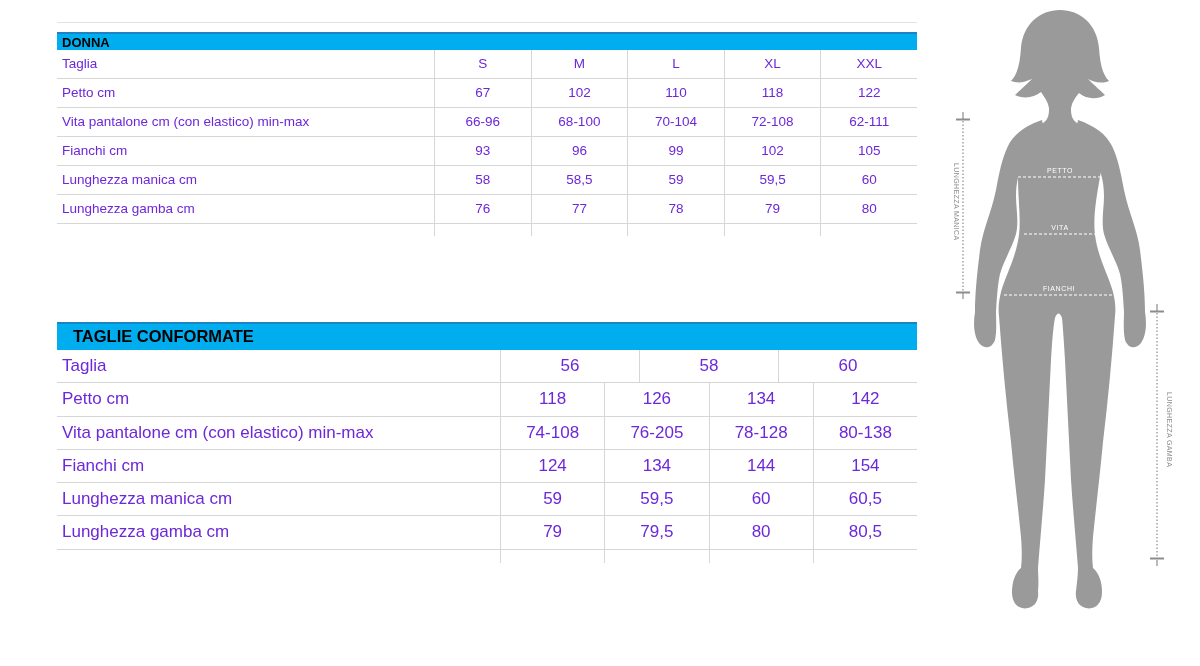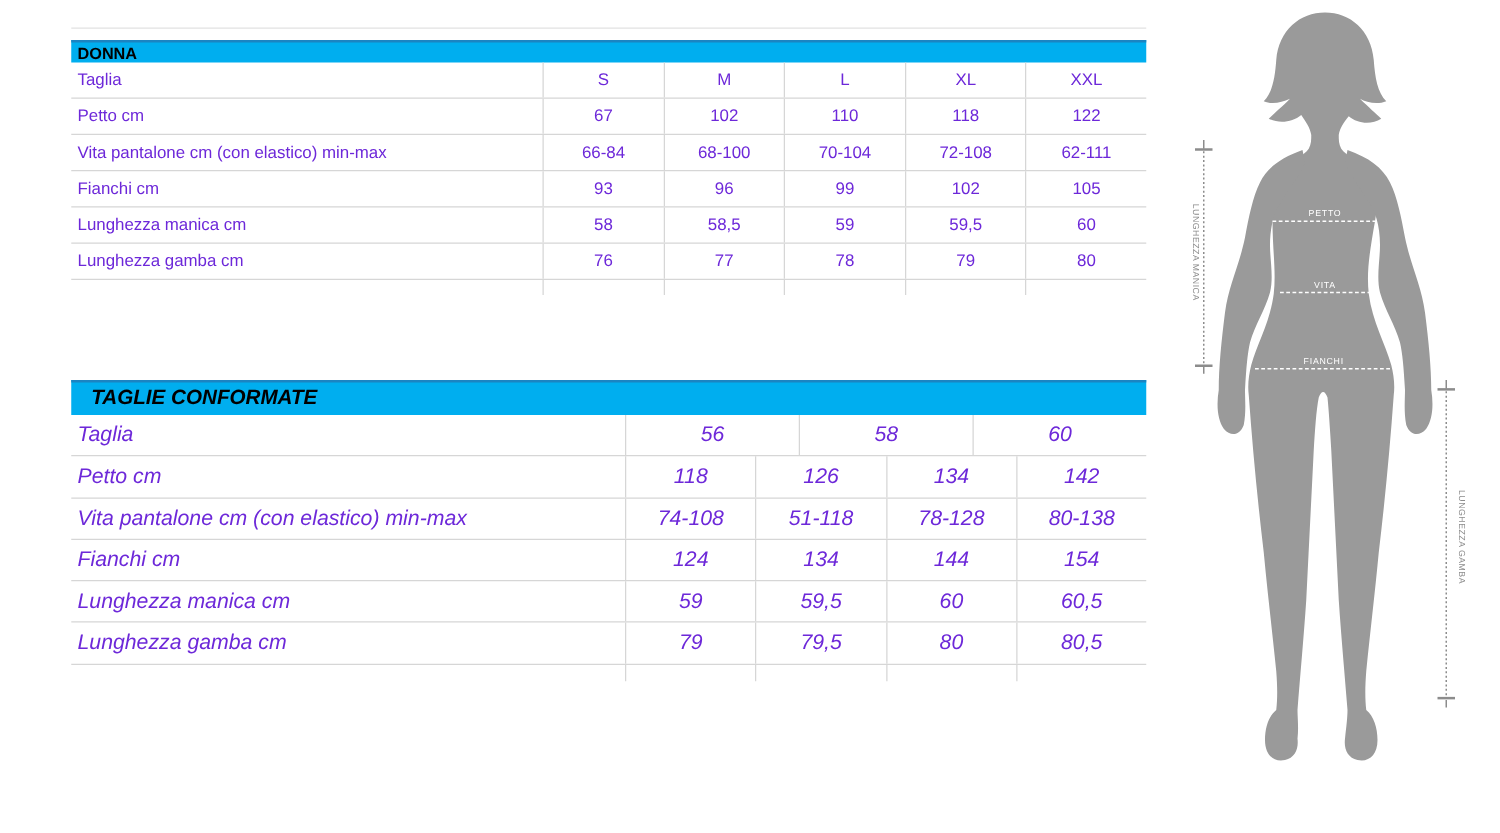--- a/index.html
+++ b/index.html
@@ -26,21 +26,21 @@
   .stub .lc{border:none;}
 
   
   #donna{top:22px;border-top:1px solid #e2e2e2;}
   #donna .band{margin-top:9px;height:18px;line-height:17px;font-size:13px;padding-left:5px;}
   #donna .trow{height:28px;line-height:28px;font-size:13.5px;}
   #donna .lc{width:377px;}
   #donna .stub{height:12px;}
 
   
-  #conformate{top:304px;font-style:italic;}
+  #conformate{top:322px;}
   #conformate .band{height:28px;line-height:25px;font-size:16.5px;padding-left:16px;}
   #conformate .trow{height:32.3px;line-height:32.3px;font-size:17px;}
   #conformate .lc{width:443px;}
   #conformate .stub{height:13px;}
 
   
   .figure{position:absolute;left:930px;top:2px;}
   .sil{fill:var(--silhouette,#9A9A9A);}
   .bodyline{stroke:#ffffff;stroke-width:1.1;stroke-dasharray:3 2;fill:none;}
   .bodylabel{fill:#ffffff;font-size:7px;letter-spacing:.6px;font-family:"Liberation Sans",sans-serif;}
@@ -70,21 +70,21 @@
     <div class="trow">
       <div class="lc">Petto cm</div>
       <div class="vc">67</div>
       <div class="vc">102</div>
       <div class="vc">110</div>
       <div class="vc">118</div>
       <div class="vc">122</div>
     </div>
     <div class="trow">
       <div class="lc">Vita pantalone cm (con elastico) min-max</div>
-      <div class="vc">66-84</div>
+      <div class="vc">66-96</div>
       <div class="vc">68-100</div>
       <div class="vc">70-104</div>
       <div class="vc">72-108</div>
       <div class="vc">62-111</div>
     </div>
     <div class="trow">
       <div class="lc">Fianchi cm</div>
       <div class="vc">93</div>
       <div class="vc">96</div>
       <div class="vc">99</div>
@@ -131,21 +131,21 @@
     <div class="trow">
       <div class="lc">Petto cm</div>
       <div class="vc">118</div>
       <div class="vc">126</div>
       <div class="vc">134</div>
       <div class="vc">142</div>
     </div>
     <div class="trow">
       <div class="lc">Vita pantalone cm (con elastico) min-max</div>
       <div class="vc">74-108</div>
-      <div class="vc">51-118</div>
+      <div class="vc">76-205</div>
       <div class="vc">78-128</div>
       <div class="vc">80-138</div>
     </div>
     <div class="trow">
       <div class="lc">Fianchi cm</div>
       <div class="vc">124</div>
       <div class="vc">134</div>
       <div class="vc">144</div>
       <div class="vc">154</div>
     </div>

